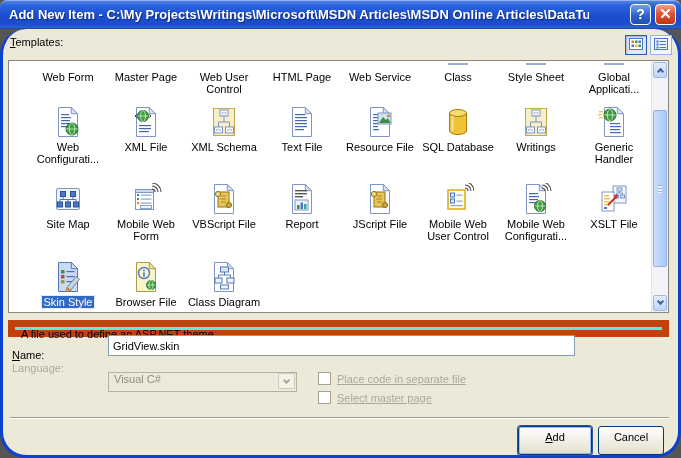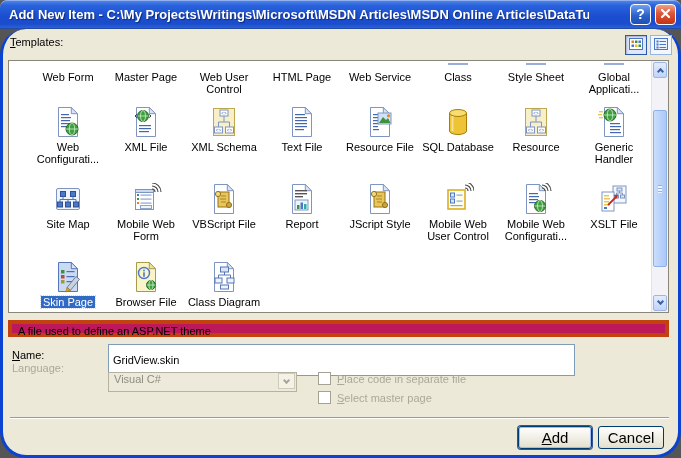--- a/index.html
+++ b/index.html
@@ -42,41 +42,41 @@
   .sbtn{position:absolute;left:1px;right:1px;height:16px;border:1px solid #9eb6e4;border-radius:2px;
     background:linear-gradient(180deg,#e3ecfd,#c0d4fa);display:flex;align-items:center;justify-content:center;}
   .sbtn.up{top:1px;} .sbtn.down{bottom:1px;}
   .chev{width:5px;height:5px;border-right:2px solid #3f5f9e;border-bottom:2px solid #3f5f9e;}
   .chev.u{transform:rotate(-135deg);margin-top:3px;} .chev.d{transform:rotate(45deg);margin-bottom:3px;}
   .thumb{position:absolute;left:1px;right:1px;top:49px;height:157px;border:1px solid #90b0e8;border-radius:2px;
     background:linear-gradient(90deg,#cadefc,#abc8f7);}
   .grip{position:absolute;left:4px;right:4px;top:50%;margin-top:-4px;height:8px;
     background:repeating-linear-gradient(180deg,#96b2e4 0 1px,#eef4fe 1px 3px);}
 
-  .descbar{position:absolute;left:5px;top:291px;width:661px;height:17px;background:#be185d;
-    border:4px solid #c2410c;font-size:11px;color:#000;line-height:15px;padding-left:6px;}
-
-  .nameinput{position:absolute;left:105px;top:315px;width:467px;height:32px;border:1px solid #7F9DB9;
+  .descbar{position:absolute;left:5px;top:291px;width:661px;height:17px;background:#5eead4;
+    border:7px solid #c2410c;font-size:11px;color:#000;line-height:15px;padding-left:6px;}
+
+  .nameinput{position:absolute;left:105px;top:306px;width:467px;height:21px;border:1px solid #7F9DB9;
     font-size:11px;padding:0 4px;color:#000;background:#fff;outline:none;}
   .combo{position:absolute;left:105px;top:343px;width:189px;height:20px;border:1px solid #b5b2a1;
     background:#eeeadb;display:flex;align-items:flex-start;}
   .combo .val{flex:1;font-size:11px;color:#8f8d7e;padding-left:5px;}
   .combo .drop{width:17px;height:16px;margin-right:1px;border:1px solid #cfcbb8;background:#f4f1e6;
     display:flex;align-items:center;justify-content:center;}
   .combo .chevd{width:5px;height:5px;border-right:2px solid #a8a598;border-bottom:2px solid #a8a598;transform:rotate(45deg);margin-top:-2px;}
 
   .cbrow{position:absolute;left:315px;display:flex;align-items:center;gap:6px;}
   .cbox{width:13px;height:13px;background:#fff;border:1px solid #a5a294;}
-  .cbl{font-size:11px;color:#ACA899;}
+  .cbl{font-size:11px;color:#ACA899;text-decoration:underline;}
 
   .divider{position:absolute;left:7px;top:388px;width:659px;height:2px;border-top:1px solid #9e9c8e;border-bottom:1px solid #fff;}
 
-  .btn{position:absolute;top:397px;height:23px;border:1px solid #003C74;border-radius:3px;
+  .btn{position:absolute;top:397px;height:29px;border:1px solid #003C74;border-radius:3px;
     background:linear-gradient(180deg,#ffffff,#f2f0e8 45%,#e7e3d3 90%,#ddd8c8);
-    font-size:15px;color:#000;text-align:center;line-height:21px;}
+    font-size:11px;color:#000;text-align:center;line-height:21px;}
   .btn.default{box-shadow:inset 0 0 0 1px #9dbef0, 0 0 0 1px #30549a;}
   .addbtn{left:515px;width:74px;}
   .cancelbtn{left:595px;width:66px;}
   u{text-decoration:underline;}
 </style>
 </head>
 <body>
 
 <div class="dialog">
   <div class="titlebar">
@@ -232,21 +232,21 @@
               <div class="ticon"><svg width="32" height="32" viewBox="0 0 32 32">
                   <rect x="5.5" y="2.5" width="21" height="27" fill="#F6EFC9" stroke="#BCA94F"></rect>
                   <rect x="12" y="4" width="8" height="6" fill="#fff" stroke="#7E95C1"></rect>
                   <text x="16" y="8.8" font-size="4.5" fill="#4468B0" text-anchor="middle" font-family="DejaVu Sans Mono, monospace">&lt;&gt;</text>
                   <path d="M16 10v6M10.5 21v-5h11v5" fill="none" stroke="#7E95C1"></path>
                   <rect x="6.5" y="21" width="8" height="6" fill="#fff" stroke="#7E95C1"></rect>
                   <text x="10.5" y="25.8" font-size="4.5" fill="#4468B0" text-anchor="middle" font-family="DejaVu Sans Mono, monospace">&lt;&gt;</text>
                   <rect x="17.5" y="21" width="8" height="6" fill="#fff" stroke="#7E95C1"></rect>
                   <text x="21.5" y="25.8" font-size="4.5" fill="#4468B0" text-anchor="middle" font-family="DejaVu Sans Mono, monospace">&lt;&gt;</text>
                 </svg></div>
-              <div class="tlabel">Resource</div>
+              <div class="tlabel">Writings</div>
             </div>
             <div class="tcell">
               <div class="ticon"><svg width="32" height="32" viewBox="0 0 32 32">
                   <path d="M6.5 1.5h12.8l6.2 6.2V30.5H6.5z" fill="#fff" stroke="#7E95C1"></path>
                   <path d="M19.3 1.5v6.2h6.2z" fill="#D9E4F6" stroke="#7E95C1"></path>
                   <rect x="12" y="17" width="10" height="1.2" fill="#4468B0"></rect>
                   <rect x="12" y="20" width="11" height="1.2" fill="#4468B0"></rect>
                   <rect x="12" y="23" width="10" height="1.2" fill="#4468B0"></rect>
                   <rect x="12" y="26" width="11" height="1.2" fill="#4468B0"></rect>
                   <circle cx="12" cy="9" r="6" fill="#3FA03F" stroke="#23681F"></circle>
@@ -314,21 +314,21 @@
             </div>
             <div class="tcell">
               <div class="ticon"><svg width="32" height="32" viewBox="0 0 32 32">
                   <path d="M6.5 1.5h12.8l6.2 6.2V30.5H6.5z" fill="#fff" stroke="#7E95C1"></path>
                   <path d="M19.3 1.5v6.2h6.2z" fill="#D9E4F6" stroke="#7E95C1"></path>
                   <rect x="10" y="9" width="11" height="15" fill="#E9C65A" stroke="#96711B"></rect>
                   <circle cx="10" cy="11" r="2.6" fill="#F2D87E" stroke="#96711B"></circle>
                   <circle cx="21" cy="22" r="2.6" fill="#C9A53C" stroke="#96711B"></circle>
                   <path d="M13 13h5M12 16h6M13 19h5" stroke="#A9842B" stroke-width="1" fill="none"></path>
                 </svg></div>
-              <div class="tlabel">JScript Style</div>
+              <div class="tlabel">JScript File</div>
             </div>
             <div class="tcell">
               <div class="ticon"><svg width="32" height="32" viewBox="0 0 32 32">
                   <rect x="6" y="7" width="17" height="19" fill="#FFFDEE" stroke="#DFAE1F" stroke-width="1.6"></rect>
                   <rect x="8.5" y="10" width="4" height="4" fill="#D8E6F8" stroke="#4a77c8"></rect>
                   <rect x="8.5" y="16" width="4" height="4" fill="#D8E6F8" stroke="#4a77c8"></rect>
                   <rect x="14.5" y="11.5" width="6" height="1.2" fill="#8BA5CE"></rect>
                   <rect x="14.5" y="17.5" width="6" height="1.2" fill="#8BA5CE"></rect>
                   <rect x="8.5" y="22" width="12" height="1.2" fill="#8BA5CE"></rect>
                   <path d="M23 5a3 3 0 0 1 3 3M23 2a6 6 0 0 1 6 6M23 -1a9 9 0 0 1 9 9" fill="none" stroke="#4a4a4a" stroke-width="1.1"></path>
@@ -376,21 +376,21 @@
                   <path d="M19.3 1.5v6.2h6.2z" fill="#D9E4F6" stroke="#5577B8"></path>
                   <rect x="9" y="9" width="3.5" height="3.5" fill="#3F8F3F"></rect>
                   <rect x="9" y="14" width="3.5" height="3.5" fill="#B84A3F"></rect>
                   <rect x="9" y="19" width="3.5" height="3.5" fill="#9A9A3F"></rect>
                   <rect x="14.5" y="10" width="8" height="1.2" fill="#4a6fb8"></rect>
                   <rect x="14.5" y="15" width="8" height="1.2" fill="#4a6fb8"></rect>
                   <rect x="14.5" y="20" width="8" height="1.2" fill="#4a6fb8"></rect>
                   <path d="M15 26.5l9-11 3.5 2.8-9 11z" fill="#C9D2DF" stroke="#5a6a8a" stroke-width="0.8"></path>
                   <path d="M15 26.5l3.5 2.8-4.8 1.7z" fill="#E8A020" stroke="#96711B" stroke-width="0.6"></path>
                 </svg></div>
-              <div class="tlabel selected">Skin Page</div>
+              <div class="tlabel selected">Skin Style</div>
             </div>
             <div class="tcell">
               <div class="ticon"><svg width="32" height="32" viewBox="0 0 32 32">
                   <path d="M6.5 1.5h12.8l6.2 6.2V30.5H6.5z" fill="#FAF4CB" stroke="#A89B4A"></path>
                   <path d="M19.3 1.5v6.2h6.2z" fill="#EFE49E" stroke="#A89B4A"></path>
                   <circle cx="14" cy="12" r="5.5" fill="none" stroke="#4a77c8" stroke-width="1.4"></circle>
                   <rect x="13.2" y="8.7" width="1.6" height="1.6" fill="#4a77c8"></rect>
                   <rect x="13.2" y="11.3" width="1.6" height="4.5" fill="#4a77c8"></rect>
                   <circle cx="21" cy="24" r="4.5" fill="#3FA03F" stroke="#23681F"></circle>
                   <ellipse cx="21" cy="24" rx="2.025" ry="4.5" fill="none" stroke="#CFEFCF" stroke-width="0.8"></ellipse>

